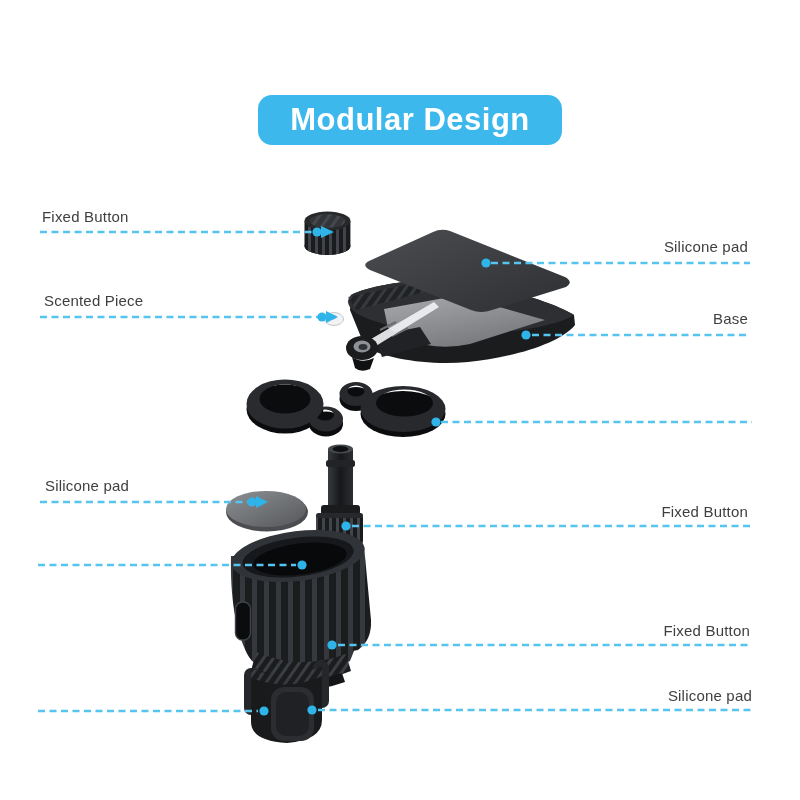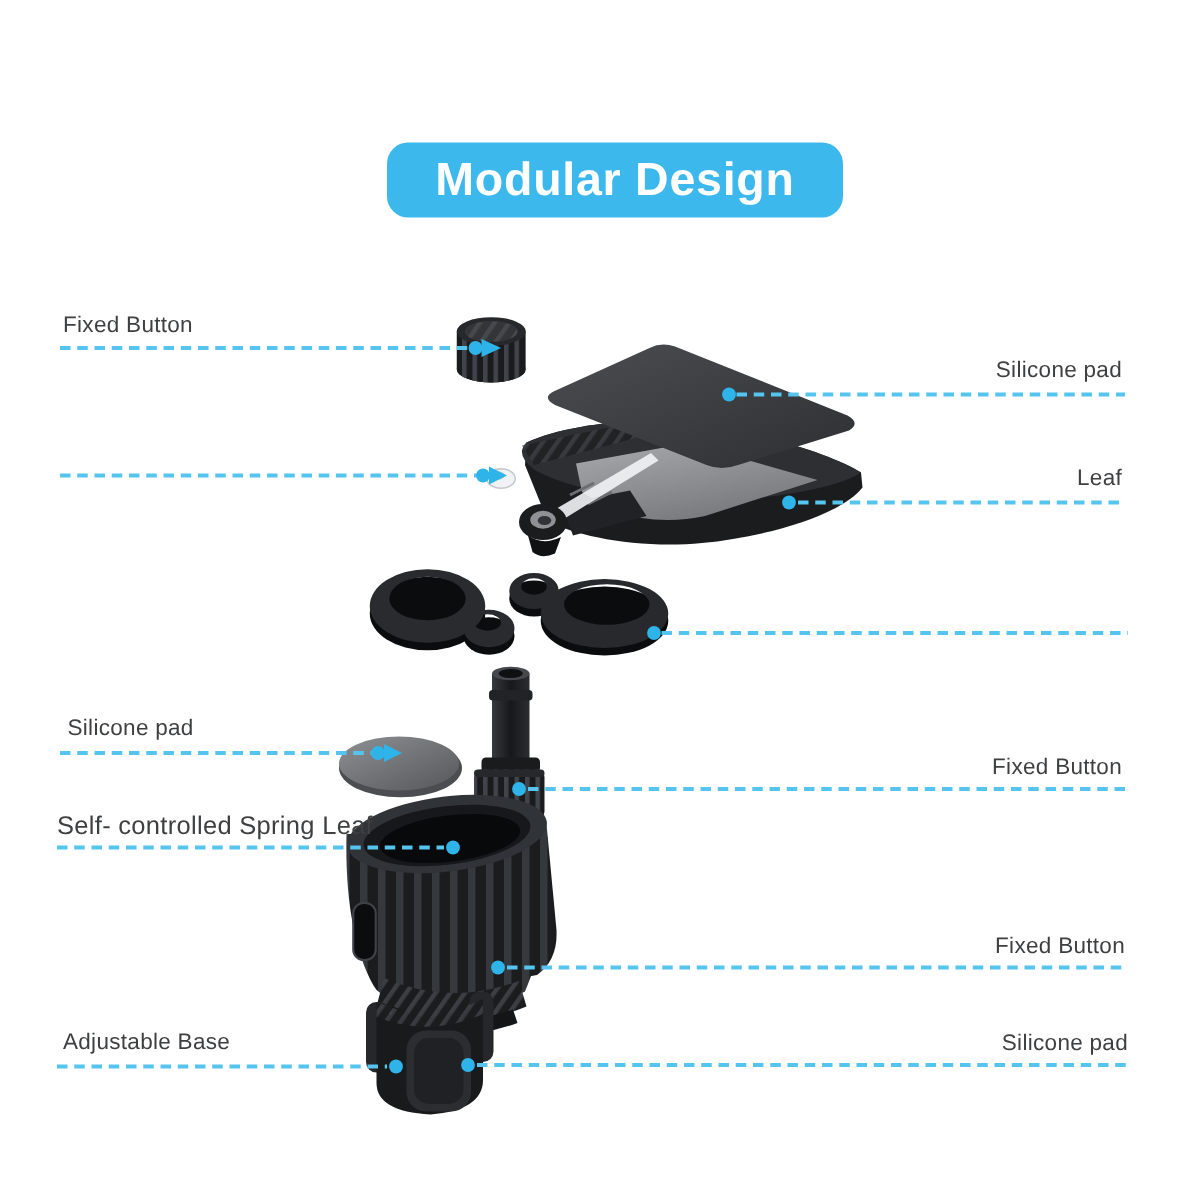--- a/index.html
+++ b/index.html
@@ -175,23 +175,22 @@
       <circle cx="486" cy="263" r="4.6"></circle>
       <circle cx="526" cy="335" r="4.6"></circle>
       <circle cx="436" cy="422" r="4.6"></circle>
       <circle cx="346" cy="526" r="4.6"></circle>
       <circle cx="332" cy="645" r="4.6"></circle>
       <circle cx="312" cy="710" r="4.6"></circle>
     </g>
   </svg>
 
   <div class="lbl" style="left:42px;top:208px">Fixed Button</div>
+  <div class="lbl" style="left:44px;top:292px">Scented Piece</div>
   <div class="lbl" style="left:45px;top:477px">Silicone pad</div>
-  <div class="lbl small" style="left:38px;top:541px">Self- controlled Spring Leaf</div>
-  <div class="lbl" style="left:42px;top:686px">Adjustable Base</div>
 
   <div class="lbl right" style="right:52px;top:238px">Silicone pad</div>
-  <div class="lbl right" style="right:52px;top:310px">Leaf</div>
+  <div class="lbl right" style="right:52px;top:310px">Base</div>
   <div class="lbl right" style="right:52px;top:503px">Fixed Button</div>
   <div class="lbl right" style="right:50px;top:622px">Fixed Button</div>
   <div class="lbl right" style="right:48px;top:687px">Silicone pad</div>
 
 </div>
 
 </body></html>

